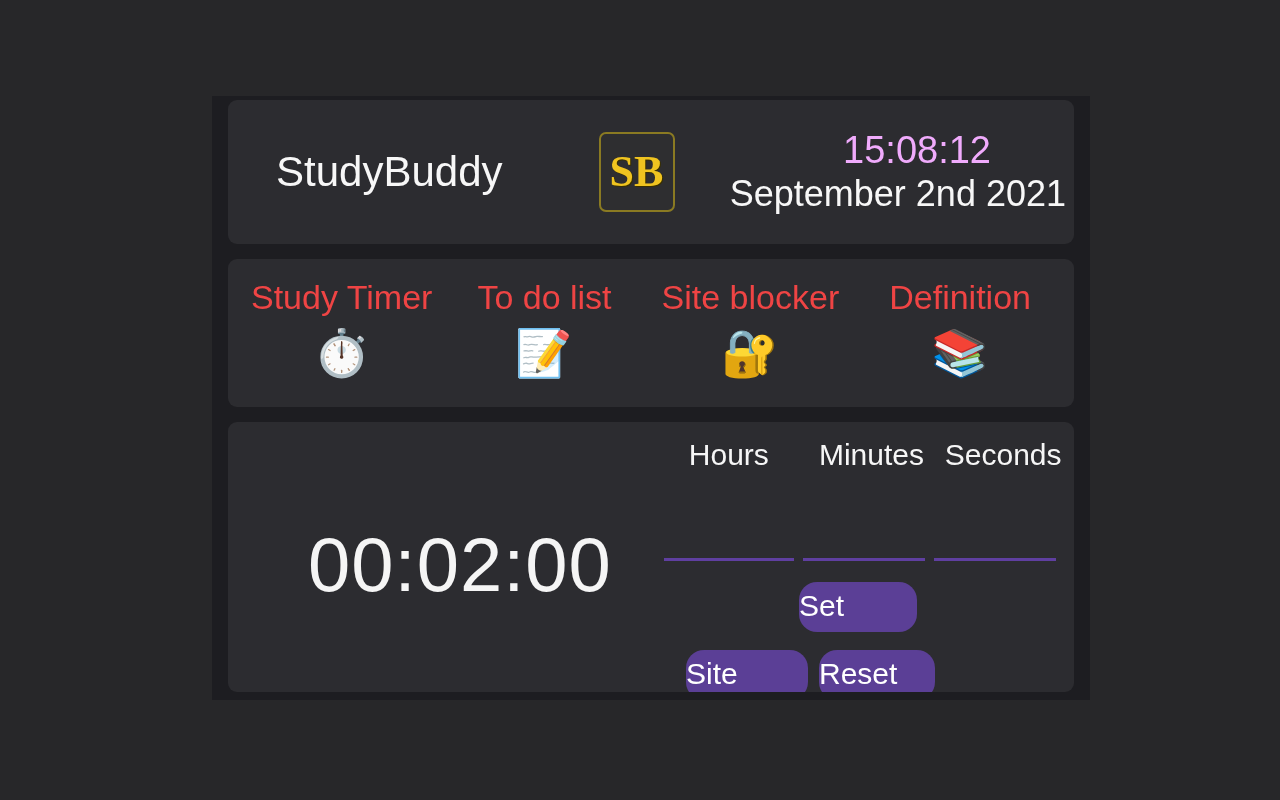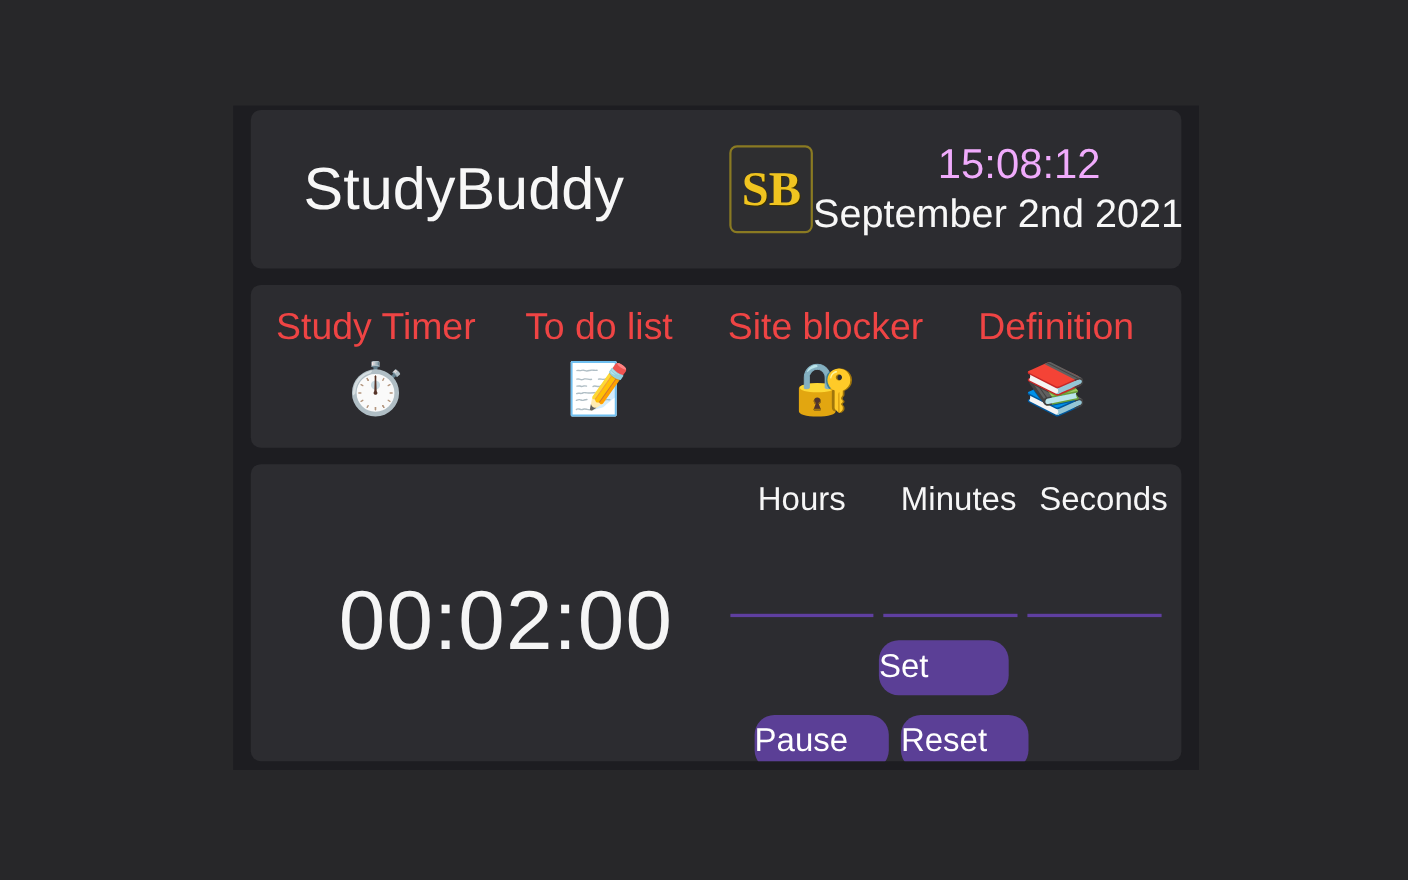--- a/index.html
+++ b/index.html
@@ -40,21 +40,21 @@
   }
 
   
   #header-panel {
     height: 144px;
     display: flex;
     align-items: center;
   }
 
   #app-title {
-    font-size: 54px;
+    font-size: 42px;
     font-weight: 400;
     color: #f7f7f7;
     letter-spacing: 0px;
     margin-left: 48px;
     white-space: nowrap;
   }
 
   #logo-badge {
     width: 76px;
     height: 80px;
@@ -288,20 +288,20 @@
         <input class="time-input" id="input-hours" type="text" value="" style="">
         <input class="time-input" id="input-minutes" type="text" value="" style="">
         <input class="time-input" id="input-seconds" type="text" value="" style="">
       </div>
 
       <div id="btn-row-set">
         <button class="btn" id="btn-set">Set</button>
       </div>
 
       <div id="btn-row-controls">
-        <button class="btn" id="btn-pause">Pause</button>
+        <button class="btn" id="btn-pause">Site</button>
         <button class="btn" id="btn-reset">Reset</button>
       </div>
 
     </div>
   </div>
 
 </div>
 
 </body></html>

